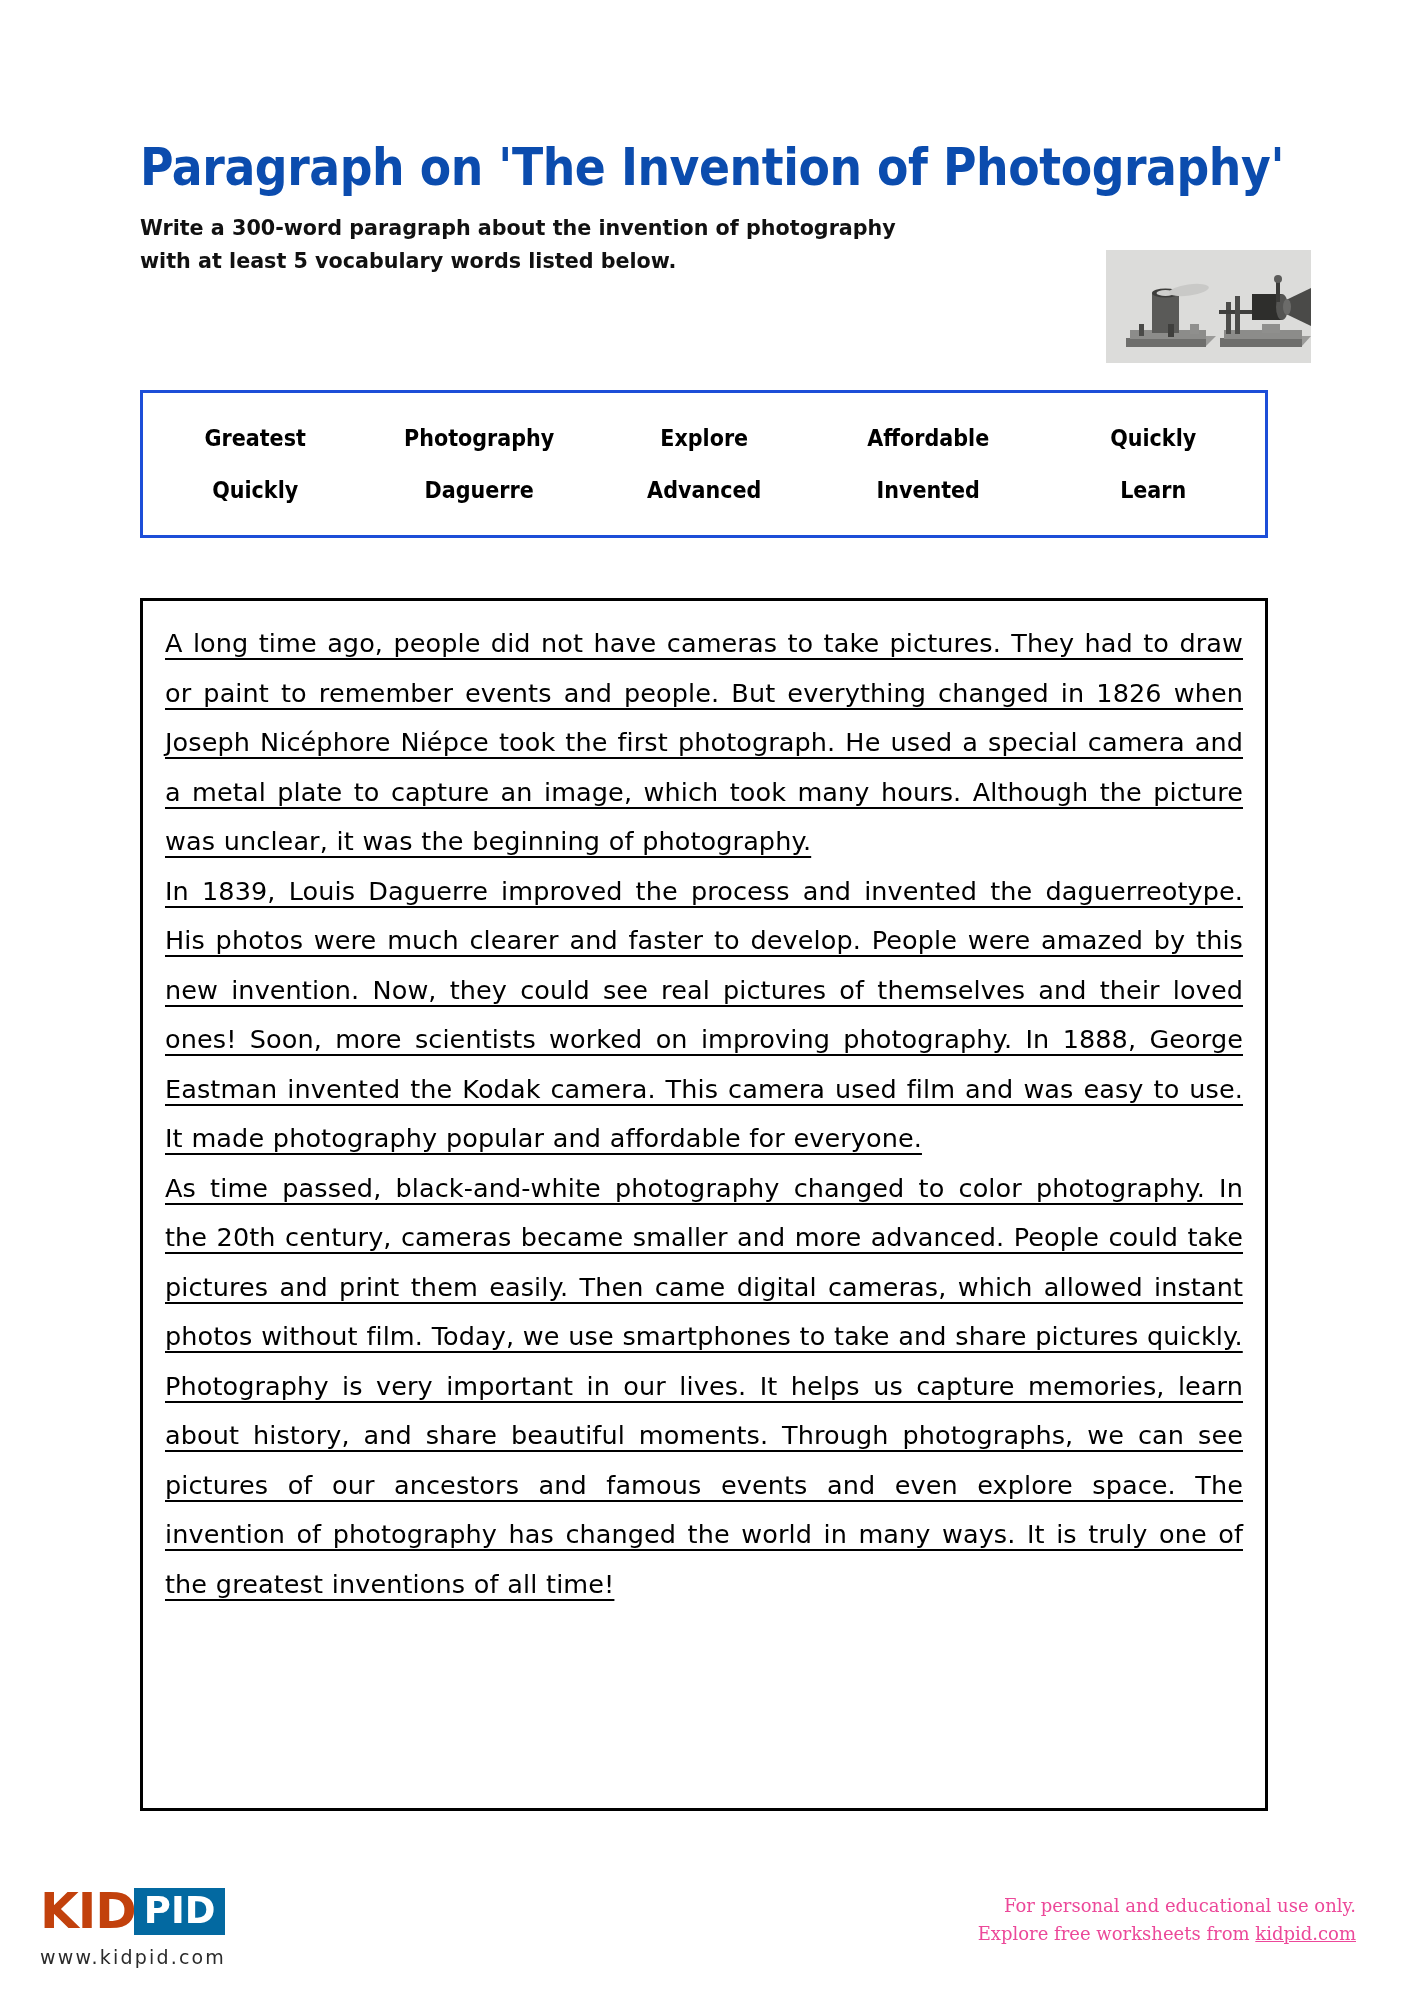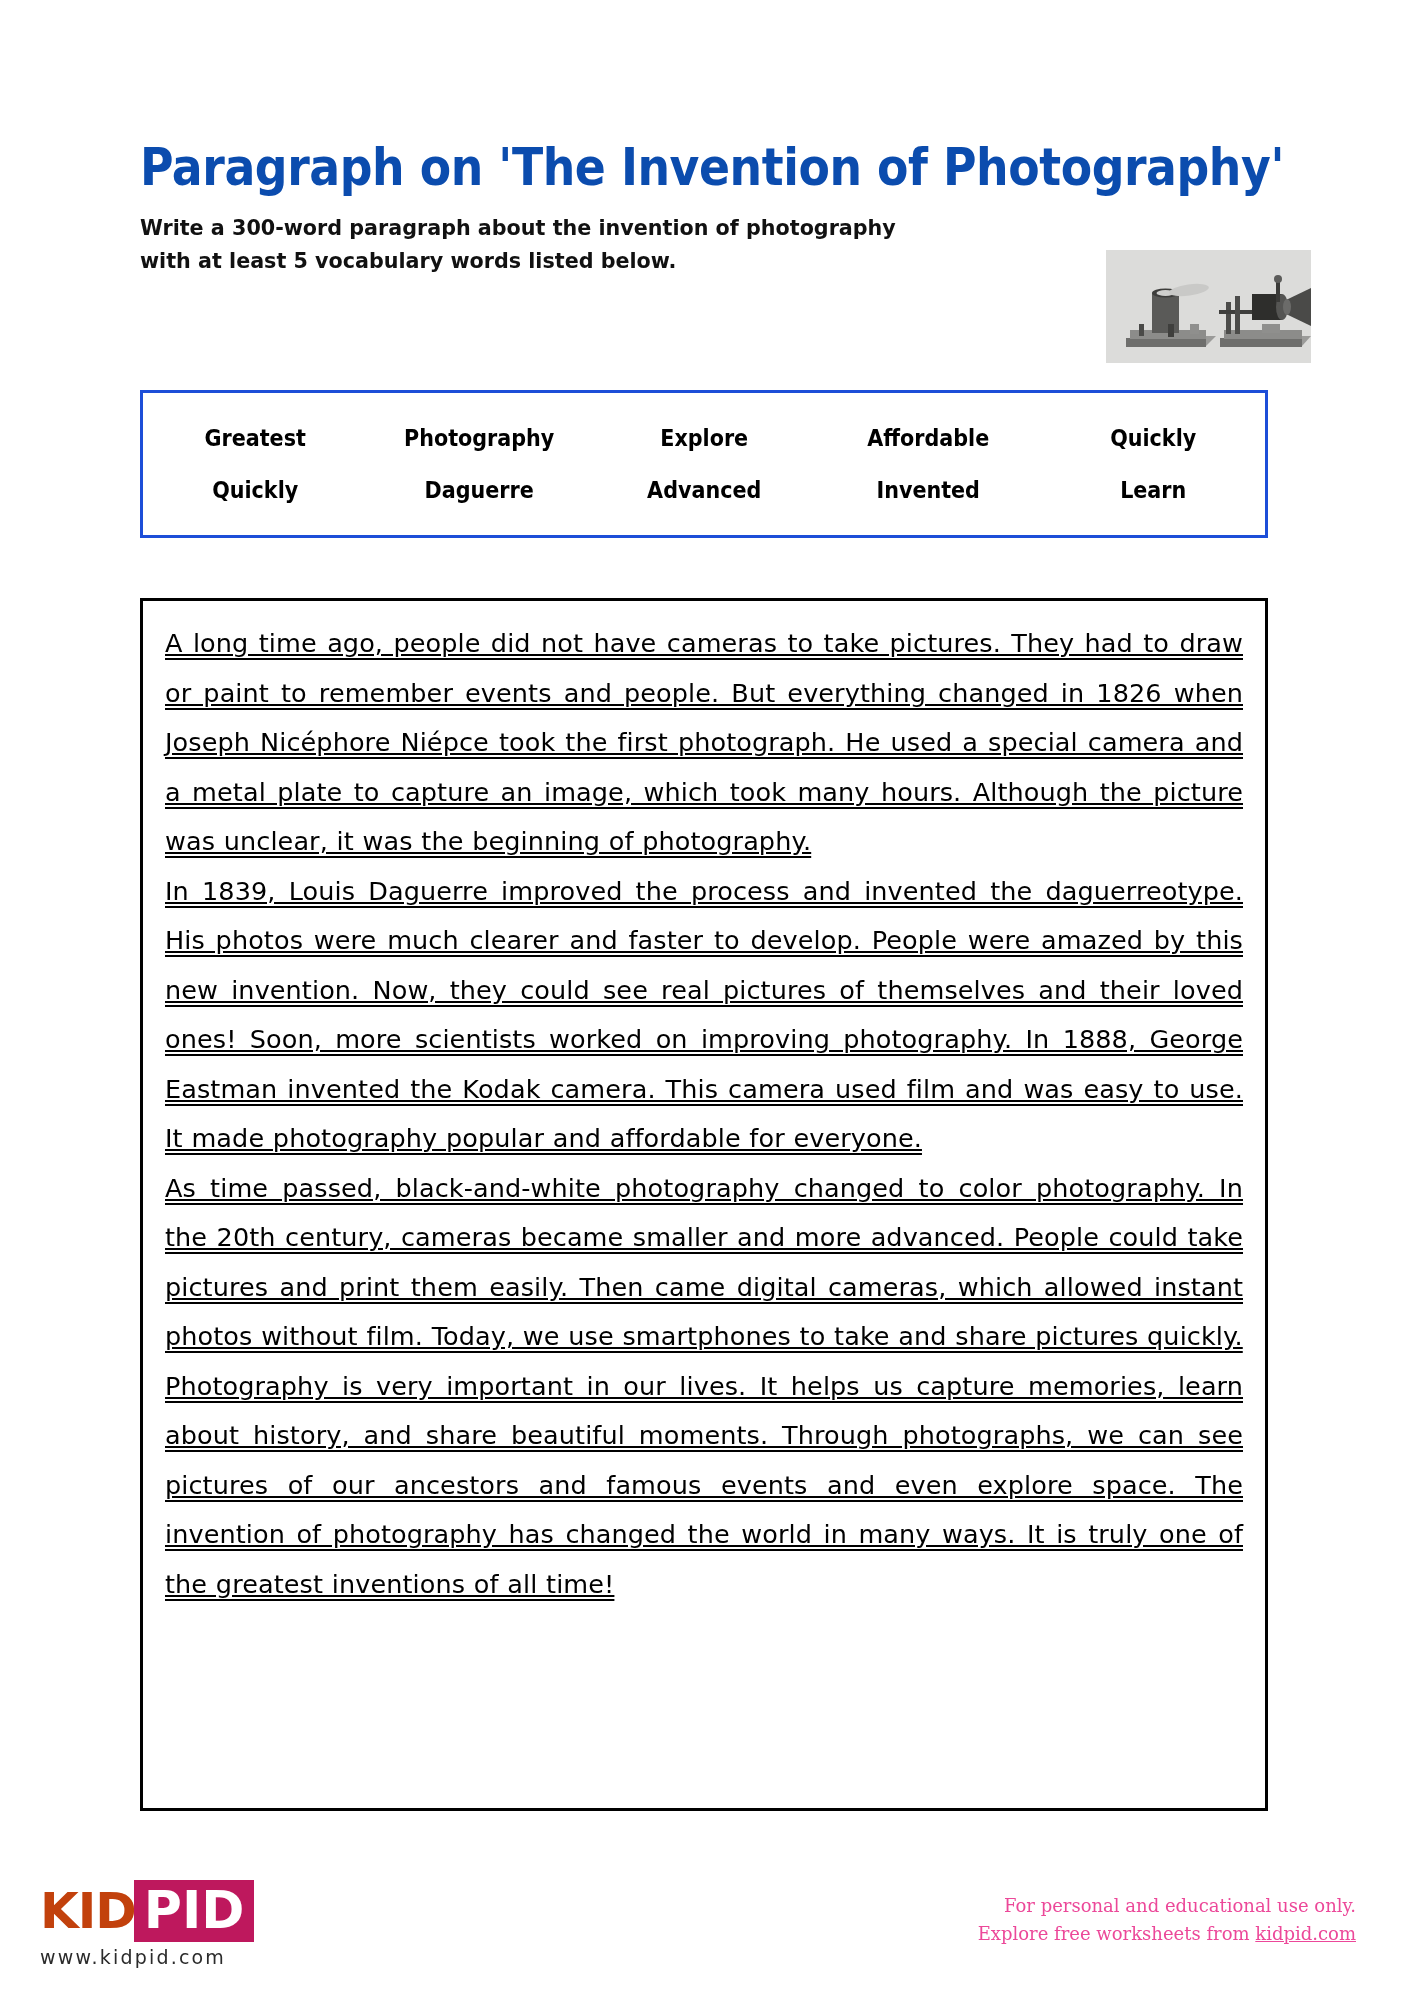--- a/index.html
+++ b/index.html
@@ -96,21 +96,20 @@
   .para-box {
     position: absolute;
     left: 140px;
     top: 598px;
     width: 1128px;
     height: 1213px;
     border: 3px solid #000000;
     box-sizing: border-box;
     background: #ffffff;
     padding: 18px 22px 10px 22px;
-    text-decoration: underline;
   }
   .para {
     margin: 0;
     text-align: justify;
     text-align-last: left;
     font-family: "DejaVu Sans", sans-serif;
     font-size: 25.5px;
     line-height: 49.5px;
     color: #000000;
     letter-spacing: 0.1px;
@@ -144,24 +143,24 @@
   .logo-kid {
     font-family: "DejaVu Sans", sans-serif;
     font-size: 50px;
     font-weight: 700;
     color: #c2410c;
     letter-spacing: -1px;
     line-height: 1;
   }
   .logo-pid {
     font-family: "DejaVu Sans", sans-serif;
-    font-size: 52px;
+    font-size: 37px;
     font-weight: 700;
     color: #ffffff;
-    background: #be185d;
+    background: #0369a1;
     border-radius: 0;
     padding: 4px 10px 6px 10px;
     letter-spacing: 0px;
     line-height: 1;
     margin-left: -2px;
   }
   .logo-url {
     font-family: "DejaVu Sans", sans-serif;
     font-size: 19px;
     font-weight: 400;

